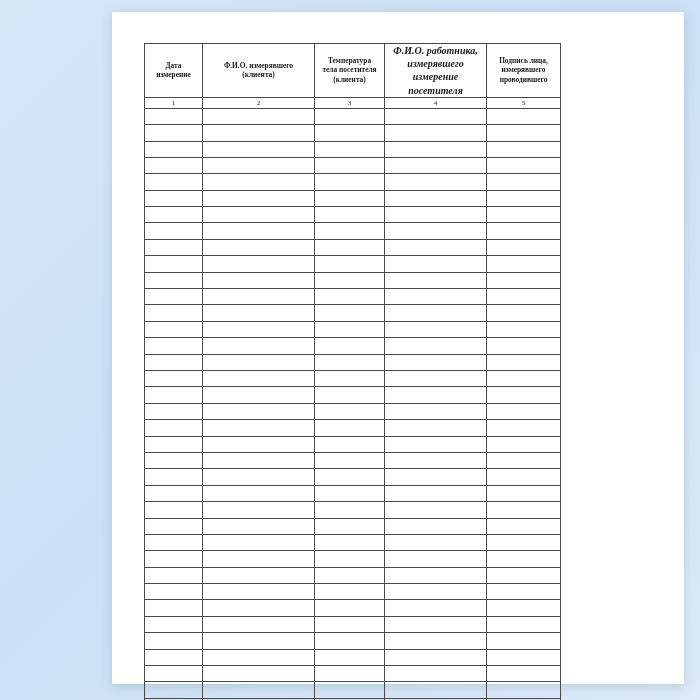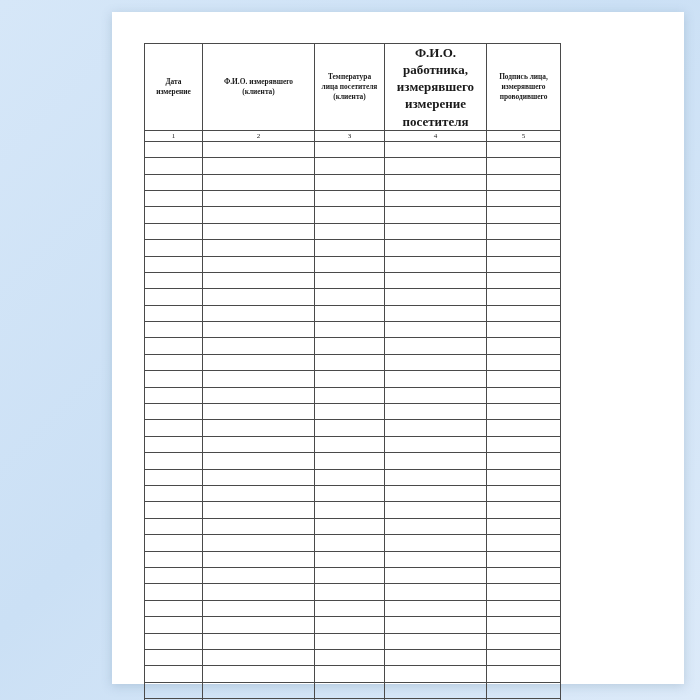--- a/index.html
+++ b/index.html
@@ -47,21 +47,22 @@
   thead th {
     font-weight: bold;
     font-size: 7.4px;
     line-height: 1.32;
     text-align: center;
     padding: 5px 2px;
     height: 42px;
     color: #1a1a1a;
   }
   thead th.h-wide {
-    font-size: 13px;
+    font-size: 10px;
+    font-style: italic;
   }
   tr.numrow td {
     height: 10px;
     text-align: center;
     font-size: 7px;
     color: #1a1a1a;
     line-height: 10px;
   }
   tbody tr.datarow td {
     height: 15.4px;
@@ -92,21 +93,21 @@
             <th>
               <span class="hdr-line">Дата</span>
               <span class="hdr-line">измерение</span>
             </th>
             <th>
               <span class="hdr-line">Ф.И.О. измерявшего</span>
               <span class="hdr-line">(клиента)</span>
             </th>
             <th>
               <span class="hdr-line">Температура</span>
-              <span class="hdr-line">лица посетителя</span>
+              <span class="hdr-line">тела посетителя</span>
               <span class="hdr-line">(клиента)</span>
             </th>
             <th class="h-wide">
               <span class="hdr-line">Ф.И.О. работника,</span>
               <span class="hdr-line">измерявшего</span>
               <span class="hdr-line">измерение посетителя</span>
             </th>
             <th>
               <span class="hdr-line">Подпись лица,</span>
               <span class="hdr-line">измерявшего</span>

